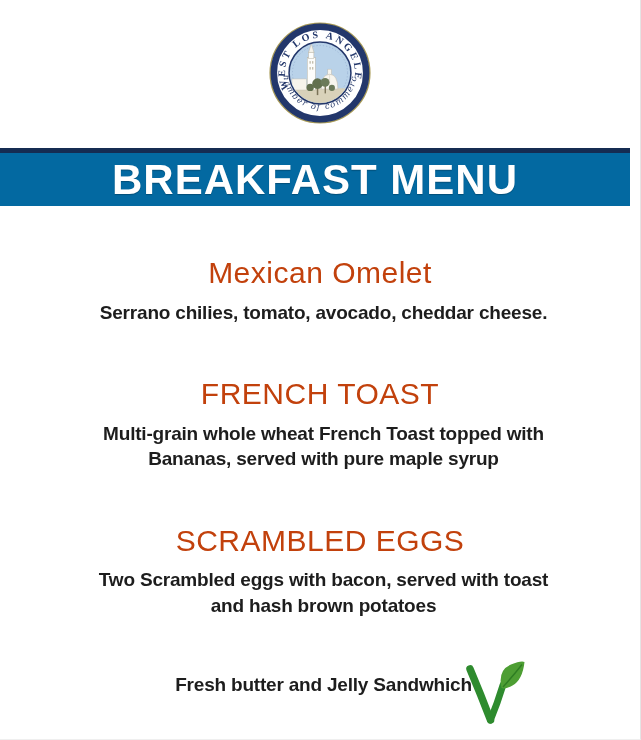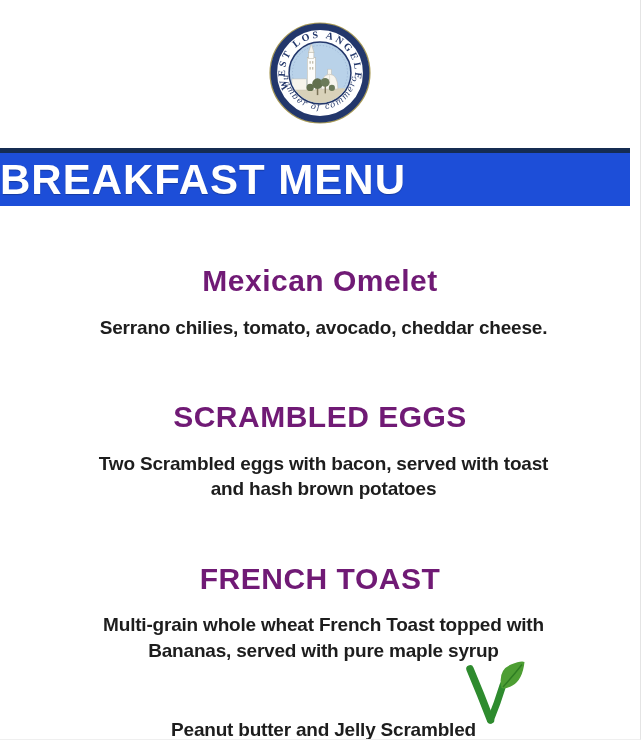--- a/index.html
+++ b/index.html
@@ -16,48 +16,48 @@
   .logo-wrap{
     padding-top:22px;
     display:flex;
     justify-content:center;
   }
   .seal{width:102px;height:102px;display:block;}
   .banner{
     margin-top:24px;
     width:630px;
     height:53px;
-    background:#1d4ed8;
+    background:#0369a1;
     border-top:5px solid #152c52;
     display:flex;
     align-items:center;
-    justify-content:flex-start;
+    justify-content:center;
   }
   .banner-title{
     color:#ffffff;
     font-size:42px;
     font-weight:700;
     letter-spacing:1px;
     line-height:1;
     text-shadow:0 1px 1px rgba(0,0,0,0.25);
   }
   .menu{
     padding-top:42px;
     display:flex;
     flex-direction:column;
     gap:44px;
     text-align:center;
   }
   .item-name{
     font-size:30px;
-    font-weight:700;
-    color:#701a75;
+    font-weight:400;
+    color:#c2410c;
     letter-spacing:0.5px;
     line-height:1.15;
-    margin:16px;
+    margin:8px;
   }
   .item-desc{
     font-size:19px;
     font-weight:700;
     color:#1d1d1d;
     line-height:1.35;
     letter-spacing:-0.2px;
     margin:9px 0 0 0;
     padding-left:7px;
   }
@@ -134,33 +134,33 @@
 
 <div class="menu">
 
   <div class="menu-item">
     <h2 class="item-name">Mexican Omelet</h2>
     <p class="item-desc"><span>Serrano chilies, tomato, avocado, cheddar cheese.</span><br>
     </p>
   </div>
 
   <div class="menu-item">
+    <h2 class="item-name">FRENCH TOAST</h2>
+    <p class="item-desc"><span>Multi-grain whole wheat French Toast topped with</span><br>
+    <span>Bananas, served with pure maple syrup</span></p>
+  </div>
+
+  <div class="menu-item">
     <h2 class="item-name">SCRAMBLED EGGS</h2>
     <p class="item-desc"><span>Two Scrambled eggs with bacon, served with toast</span><br>
     <span>and hash brown potatoes</span></p>
   </div>
 
   <div class="menu-item">
-    <h2 class="item-name">FRENCH TOAST</h2>
-    <p class="item-desc"><span>Multi-grain whole wheat French Toast topped with</span><br>
-    <span>Bananas, served with pure maple syrup</span></p>
-  </div>
-
-  <div class="menu-item">
-    <p class="item-desc"><span>Peanut butter and Jelly Scrambled</span></p>
+    <p class="item-desc"><span>Fresh butter and Jelly Sandwhich</span></p>
   </div>
 
 </div>
 
 <svg class="vegan-badge" viewBox="0 0 66 80" aria-hidden="true">
   <path d="M9,11 Q20,37 29.5,62" stroke="#2e8b2e" stroke-width="7.5" fill="none" stroke-linecap="round"></path>
   <path d="M29.5,62 Q36.5,45 42,27" stroke="#2e8b2e" stroke-width="6.8" fill="none" stroke-linecap="round"></path>
   <path d="M40.5,30 Q36.5,12 50,6.5 Q60,2.5 63.5,4 Q61.5,22 51.5,27.5 Q44.5,31.5 40.5,30 Z" fill="#4d9e33"></path>
   <path d="M42,29 Q52,18 61,6.5" stroke="#2e7d22" stroke-width="1.4" fill="none"></path>
 </svg>

